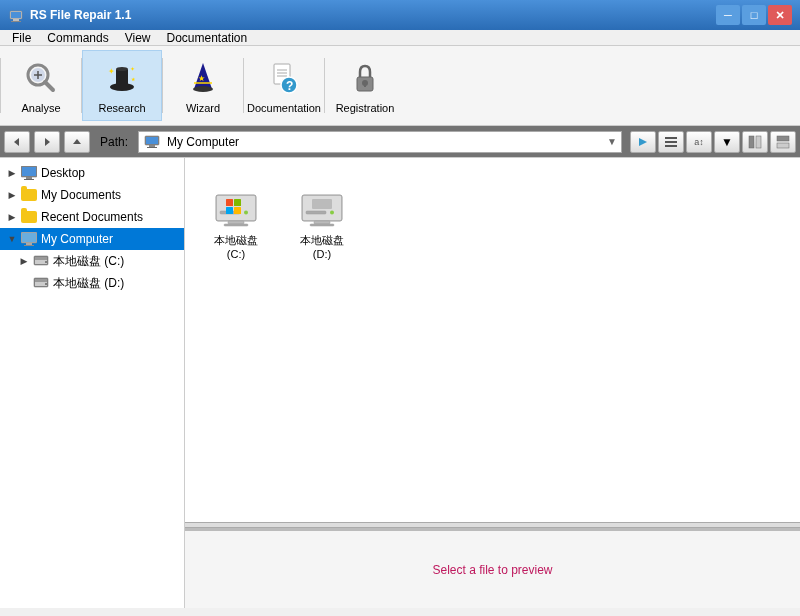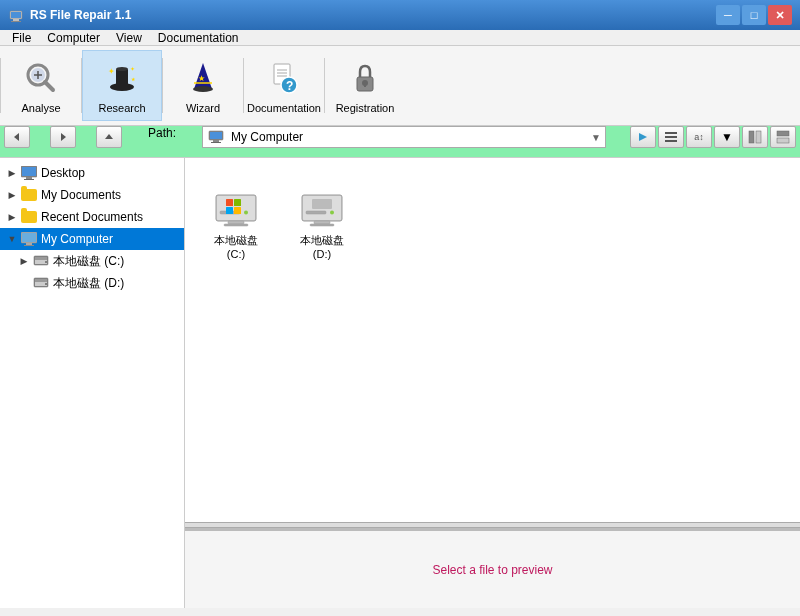--- a/index.html
+++ b/index.html
@@ -76,27 +76,27 @@
       background: #ccc;
       margin: 8px 0;
     }
     .toolbar-icon {
       width: 40px; height: 40px;
       display: flex; align-items: center; justify-content: center;
     }
 
     
     #address-bar {
-      background: #86efac;
+      background: #737373;
       border-bottom: 1px solid #ccc;
       display: flex;
-      align-items: flex-start;
+      align-items: center;
       height: 32px;
       padding: 0 4px;
-      gap: 20px;
+      gap: 4px;
     }
     .nav-btn {
       width: 26px; height: 22px;
       border: 1px solid #aaa;
       background: linear-gradient(to bottom, #fff 0%, #ddd 100%);
       cursor: pointer;
       display: flex; align-items: center; justify-content: center;
       border-radius: 2px;
       font-size: 12px;
     }
@@ -251,21 +251,21 @@
   </div>
   <div id="title-bar-buttons">
     <button class="title-btn title-btn-min">─</button>
     <button class="title-btn title-btn-max">□</button>
     <button class="title-btn title-btn-close">✕</button>
   </div>
 </div>
 
 <div id="menu-bar">
   <span class="menu-item">File</span>
-  <span class="menu-item">Computer</span>
+  <span class="menu-item">Commands</span>
   <span class="menu-item">View</span>
   <span class="menu-item">Documentation</span>
 </div>
 
 <div id="toolbar">
 
 
   <div class="toolbar-separator"></div>
 
   <button class="toolbar-btn">

